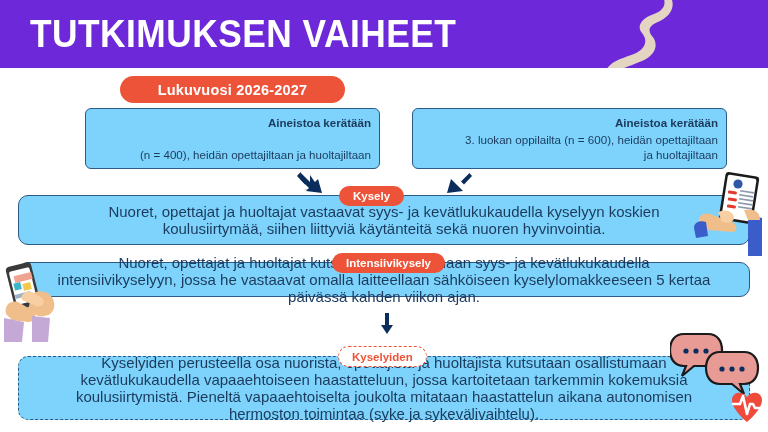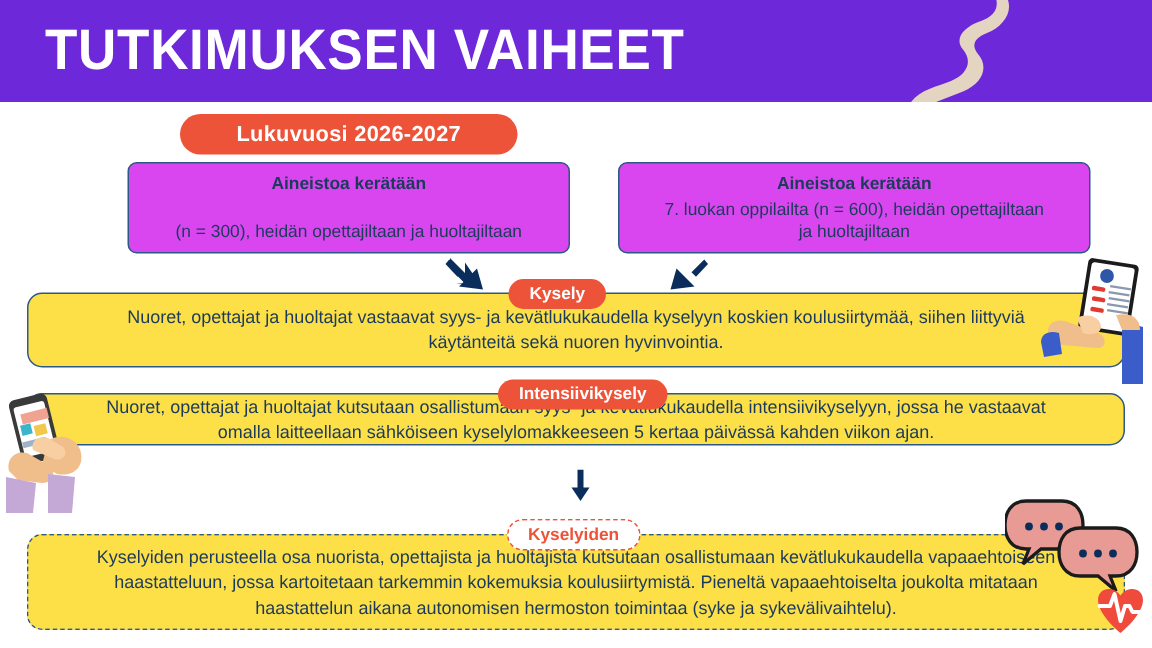--- a/index.html
+++ b/index.html
@@ -36,44 +36,44 @@
     display: flex; align-items: center; justify-content: center;
     letter-spacing: 0.2px;
   }
   .year-pill-1 { left: 120px; top: 76px; width: 225px; }
   .year-pill-2 { left: 423px; top: 76px; width: 225px; }
 
   
   .year-box {
     position: absolute;
     border: 1.4px solid #2D5986; border-radius: 6px;
-    background: #d946ef;
+    background: #7dd3fc;
     padding: 6px 8px 7px 8px;
-    text-align: center;
+    text-align: right;
     color: #1B3A5C;
     font-size: 11.6px; line-height: 15.5px;
   }
   .year-box-1 { left: 85px; top: 108px; width: 295px; height: 61px; }
   .year-box-2 { left: 412px; top: 108px; width: 315px; height: 61px; }
   .year-box .bold-line { font-weight: bold; display: block; margin-bottom: 1px; }
 
   
   .diag-arrow { position: absolute; width: 30px; height: 30px; }
   .arrow-left  { left: 296px; top: 169px; }
   .arrow-right { left: 443px; top: 169px; }
   .down-arrow-small { position: absolute; left: 380px; top: 313px; width: 14px; height: 22px; }
 
   
   .section-box {
     position: absolute; left: 18px; width: 732px;
     border: 1.6px solid #2D5986; border-radius: 10px;
-    background: #fde047;
+    background: #7dd3fc;
     color: #1B3A5C;
     text-align: center;
-    font-size: 12px; line-height: 17px;
+    font-size: 15px; line-height: 17px;
     display: flex; align-items: center; justify-content: center;
     padding: 4px 38px;
   }
   .box-kysely { top: 195px; height: 50px; }
   .box-intensiivi { top: 262px; height: 35px; }
   .box-haastattelu {
     top: 356px; height: 64px;
     border: 1.8px dashed #2D5986;
     padding: 4px 44px;
   }
@@ -112,26 +112,26 @@
     <svg class="squiggle" viewBox="0 0 110 72">
       <path d="M4 72 C 10 62, 22 60, 32 56 C 44 51, 46 42, 40 35 C 34 28, 40 20, 52 16 C 60 13, 64 8, 62 1
                L 70 2 C 73 11, 66 20, 56 24 C 48 27, 45 32, 50 38 C 57 46, 54 57, 40 63 C 30 67, 22 70, 17 72 Z" fill="#E3D5C1"></path>
     </svg>
   </div>
 
   <div class="year-pill year-pill-1">Lukuvuosi 2026-2027</div>
   <div class="year-box year-box-1">
     <span class="bold-line">Aineistoa kerätään</span>
     <br>
-    <span>(n = 300), heidän opettajiltaan ja huoltajiltaan</span>
+    <span>(n = 400), heidän opettajiltaan ja huoltajiltaan</span>
   </div>
 
   <div class="year-box year-box-2">
     <span class="bold-line">Aineistoa kerätään</span>
-    <span>7. luokan oppilailta (n = 600), heidän opettajiltaan</span><br>
+    <span>3. luokan oppilailta (n = 600), heidän opettajiltaan</span><br>
     <span>ja huoltajiltaan</span>
   </div>
 
   <svg class="diag-arrow arrow-left" viewBox="0 0 30 30">
     <path d="M4 3 L14 13 L14 6 L25 22 L8 20 L14 20 L4 10 Z" fill="#0A2D5C"></path>
     <path d="M3.5 4 L12 12.5 L9 15.5 L1 7 Z" fill="#0A2D5C"></path>
     <path d="M26 24 L10 22 L22 10 Z" fill="#0A2D5C"></path>
   </svg>
   <svg class="diag-arrow arrow-right" viewBox="0 0 30 30">
     <path d="M26.5 4 L18 12.5 L21 15.5 L29 7 Z" fill="#0A2D5C"></path>

